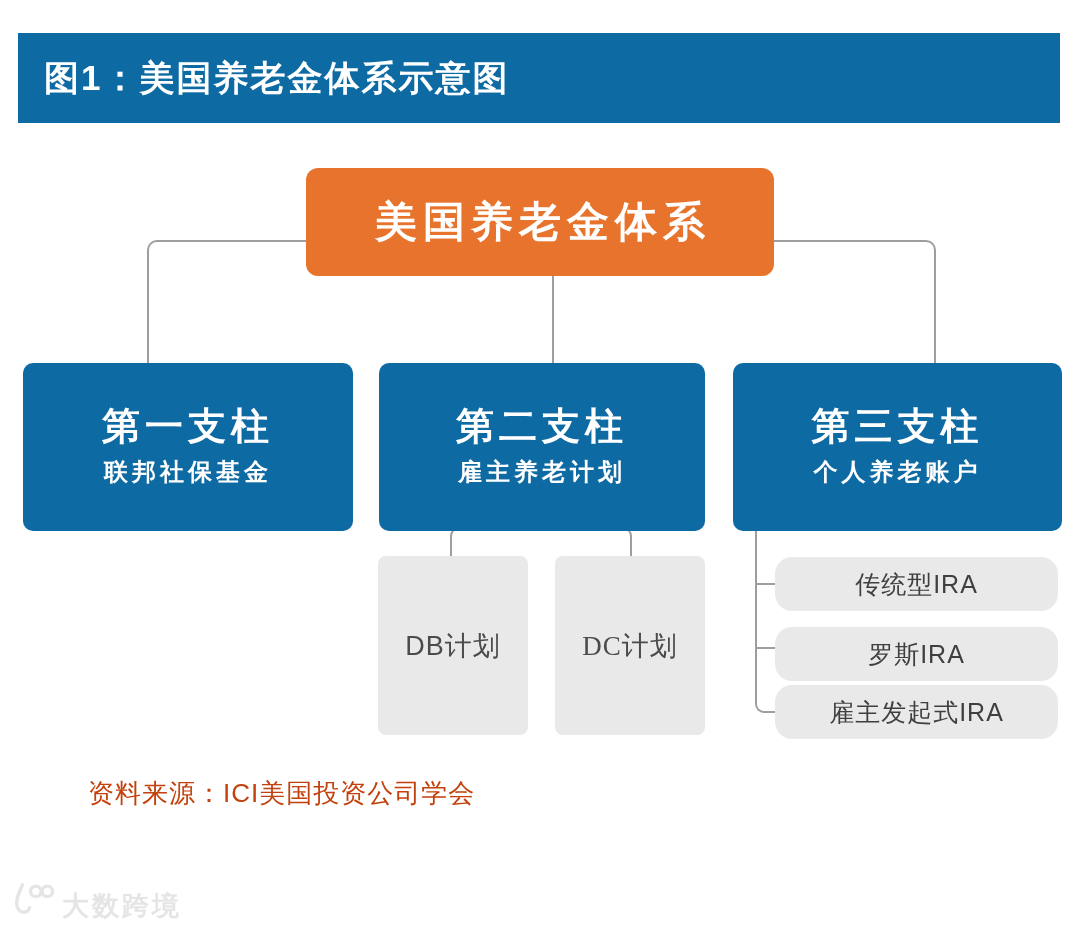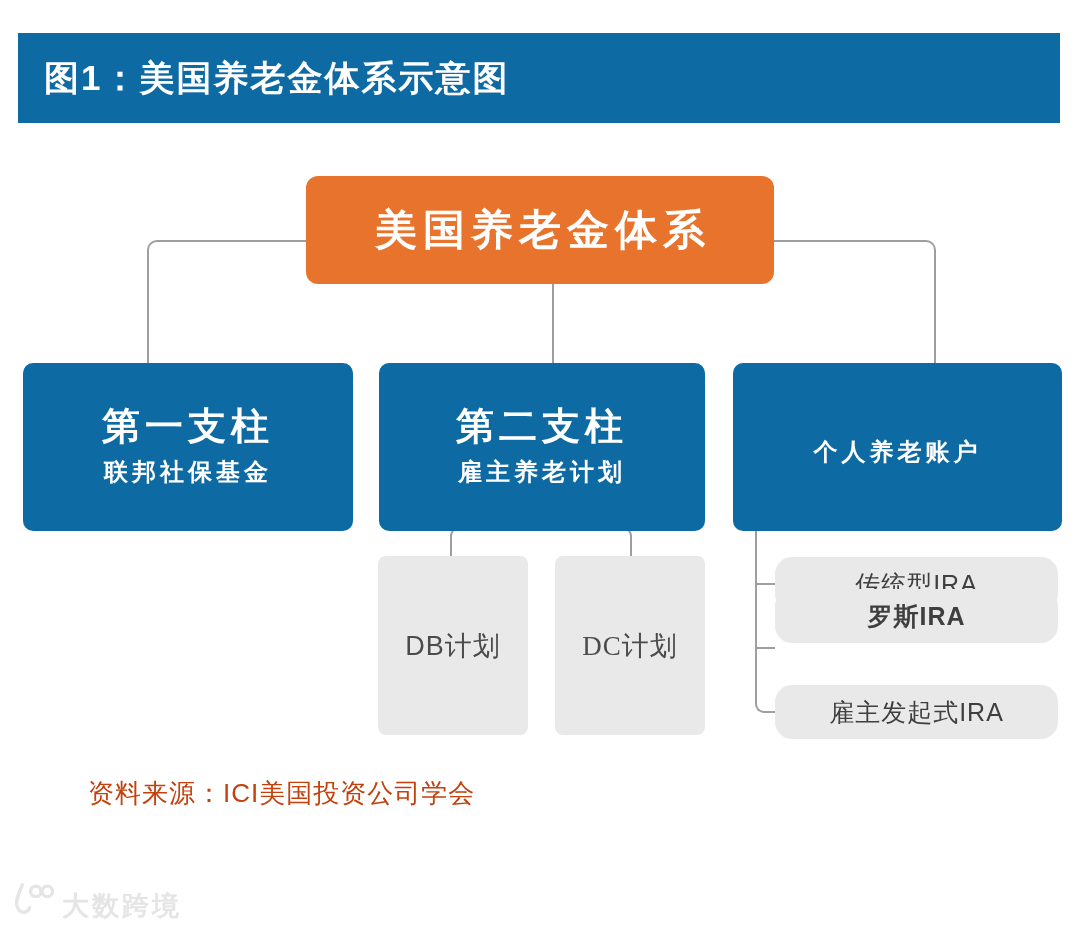--- a/index.html
+++ b/index.html
@@ -15,21 +15,21 @@
   .header-bar {
     position: absolute; left: 18px; top: 33px; width: 1042px; height: 90px;
     background: #0E6AA3; display: flex; align-items: center; padding-left: 26px;
   }
   .header-title {
     color: #ffffff; font-size: 35px; font-weight: 700; letter-spacing: 2px;
   }
 
   
   .root-box {
-    position: absolute; left: 306px; top: 176px; width: 468px; height: 108px;
+    position: absolute; left: 306px; top: 168px; width: 468px; height: 108px;
     background: #E8732C; border-radius: 12px;
     display: flex; align-items: center; justify-content: center;
   }
   .root-label {
     color: #ffffff; font-size: 42px; font-weight: 700; letter-spacing: 6px;
     text-indent: 6px;
   }
 
   
   .line { position: absolute; }
@@ -93,21 +93,21 @@
   .leaf-dc { left: 555px; font-family: Liberation Serif, serif; }
 
   
   .ira-row {
     position: absolute; left: 775px; width: 283px; height: 54px;
     background: #E9E9E9; border-radius: 17px;
     display: flex; align-items: center; justify-content: center;
     color: #3F3F3F; font-size: 25px; letter-spacing: 1px;
   }
   .ira-1 { top: 557px; }
-  .ira-2 { top: 589px; font-weight: bold; }
+  .ira-2 { top: 627px; }
   .ira-3 { top: 685px; }
 
   
   .source-note {
     position: absolute; left: 88px; top: 776px;
     color: #c2410c; font-size: 26px; letter-spacing: 1px;
   }
 
   
   .watermark {
@@ -143,20 +143,21 @@
 
   <div class="pillar pillar-1">
     <div class="pillar-title">第一支柱</div>
     <div class="pillar-sub">联邦社保基金</div>
   </div>
   <div class="pillar pillar-2">
     <div class="pillar-title">第二支柱</div>
     <div class="pillar-sub">雇主养老计划</div>
   </div>
   <div class="pillar pillar-3">
+    <div class="pillar-title">第三支柱</div>
     <div class="pillar-sub">个人养老账户</div>
   </div>
 
   <div class="leaf-tall leaf-db">
     <span>DB计划</span>
   </div>
   <div class="leaf-tall leaf-dc">
     <span>DC计划</span>
   </div>
 

